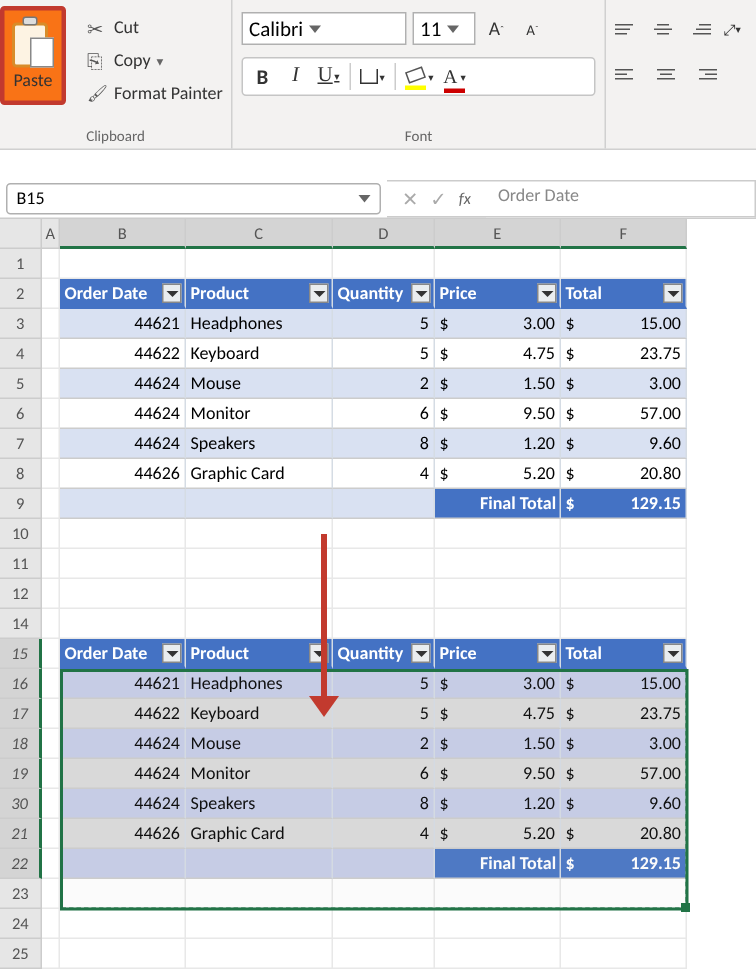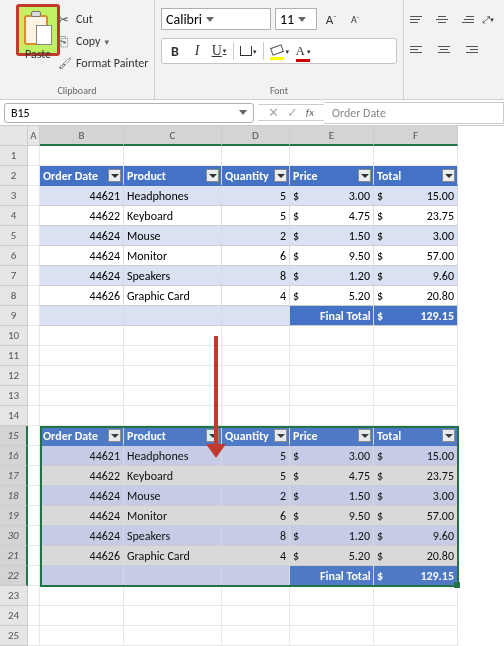--- a/index.html
+++ b/index.html
@@ -1,21 +1,21 @@
 <!DOCTYPE html>
 <html><head>
 <meta charset="utf-8">
 <style>
   * { box-sizing: border-box; margin: 0; padding: 0; }
   body { font-family: 'Segoe UI', Calibri, sans-serif; font-size: 12px; background: #fff; width: 504px; height: 646px; overflow: hidden; }
   
   .ribbon { height: 100px; background: #f3f2f1; border-bottom: 1px solid #d0d0d0; position: relative; display: flex; }
   
   .clipboard-group { width: 155px; border-right: 1px solid #d0d0d0; position: relative; padding: 4px; }
-  .paste-btn { width: 44px; height: 52px; text-align: center; position: absolute; left: 16px; top: 4px; border: 3px solid #c23a2e; border-radius: 3px; background: #bef264; }
+  .paste-btn { width: 44px; height: 66px; text-align: center; position: absolute; left: 0; top: 4px; border: 3px solid #c23a2e; border-radius: 3px; background: #f97316; }
   .paste-icon { width: 28px; height: 36px; margin: 4px auto 0; position: relative; }
   .paste-icon .board { position: absolute; width: 24px; height: 30px; border: 2px solid #d88c2a; border-radius: 3px; left: 0; top: 4px; background: #fdf3e3; }
   .paste-icon .clip { position: absolute; width: 10px; height: 6px; border: 1px solid #777; border-radius: 2px; left: 7px; top: 0; background: #ddd; }
   .paste-icon .sheet { position: absolute; width: 16px; height: 20px; border: 1px solid #888; background: #fff; left: 12px; top: 14px; }
   .paste-label { font-size: 12px; color: #333; }
   .clip-row { display: flex; align-items: center; height: 22px; margin-left: 52px; font-size: 12px; color: #333; gap: 4px; padding-left: 2px; }
   .ico { width: 14px; height: 14px; display: inline-block; }
   .scissors::before { content: "✂"; font-size: 13px; color: #555; }
   .copy::before { content: "⎘"; font-size: 13px; color: #555; }
   .painter::before { content: "🖌"; font-size: 11px; color: #555; }
@@ -37,21 +37,21 @@
   .fill-icon::before { content:""; position:absolute; width: 10px; height: 6px; border: 1px solid #555; transform: rotate(-20deg); top: 2px; left: 1px; }
   .fill-icon::after { content:""; position:absolute; width:14px; height:3px; background:#ffff00; bottom:-2px; left:0; }
   .fontcolor-icon { position: relative; font-size:13px; font-family: serif; }
   .fontcolor-icon::after { content:""; position:absolute; width:14px; height:3px; background:#c00; bottom:-3px; left:0; }
   
   .align-group { width: 100px; padding: 8px 6px; position: relative; }
   .align-row { display: flex; gap: 4px; height: 22px; align-items: center; }
   .align-btn { width: 20px; height: 18px; display: flex; flex-direction: column; justify-content: center; gap: 2px; }
   .al-line { height: 1px; background: #555; }
   
-  .formula-bar { height: 26px; display: flex; border-bottom: 1px solid #ccc; margin-top: 0; align-items: center; }
+  .formula-bar { height: 26px; display: flex; border-bottom: 1px solid #ccc; margin-top: 20px; }
   .name-box { width: 250px; border: 1px solid #b0b0b0; border-radius: 3px; margin: 2px 4px; padding: 2px 6px; font-size: 12px; display: flex; align-items: center; justify-content: space-between; background: #fff; }
   .fb-btns { display: flex; align-items: center; gap: 8px; padding: 0 10px; color: #aaa; border-top: 1px solid #ccc; border-bottom: 1px solid #ccc; }
   .fb-btn { font-size: 13px; }
   .fx { font-style: italic; font-size: 11px; color: #666; }
   .fb-content { flex: 1; border: 1px solid #ccc; border-left: none; padding: 3px 8px; font-size: 12px; background: #fff; color: #888; }
   
   .sheet-area { position: relative; }
   .col-headers { display: flex; height: 20px; }
   .corner { width: 28px; border-right: 1px solid #ccc; border-bottom: 1px solid #ccc; background: #e6e6e6; }
   .col-h { border-right: 1px solid #ccc; border-bottom: 1px solid #ccc; background: #e6e6e6; text-align: center; font-size: 11px; color: #555; line-height: 20px; }
@@ -362,29 +362,20 @@
       <div class="row">
     <div class="row-h ">12</div>
     <div class="cell col-A empty"></div>
     <div class="cell col-B empty"></div>
     <div class="cell col-C empty"></div>
     <div class="cell col-D empty"></div>
     <div class="cell col-E empty"></div>
     <div class="cell col-F empty"></div>
   </div>
       <div class="row">
-    <div class="row-h ">13</div>
-    <div class="cell col-A empty"></div>
-    <div class="cell col-B empty"></div>
-    <div class="cell col-C empty"></div>
-    <div class="cell col-D empty"></div>
-    <div class="cell col-E empty"></div>
-    <div class="cell col-F empty"></div>
-  </div>
-      <div class="row">
     <div class="row-h ">14</div>
     <div class="cell col-A empty"></div>
     <div class="cell col-B empty"></div>
     <div class="cell col-C empty"></div>
     <div class="cell col-D empty"></div>
     <div class="cell col-E empty"></div>
     <div class="cell col-F empty"></div>
   </div>
       <div class="row">
     <div class="row-h sel">15</div>

